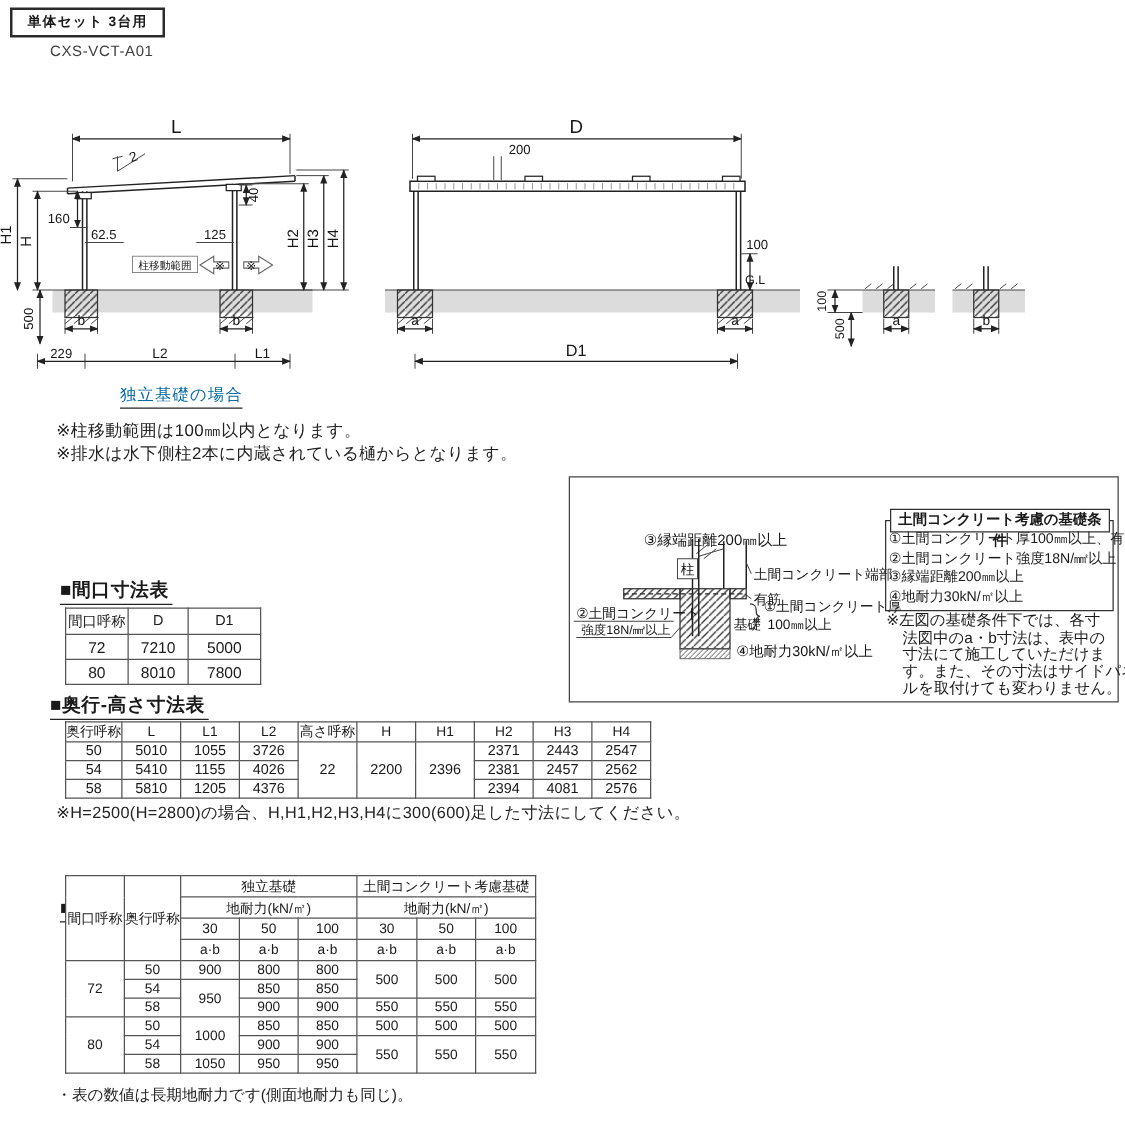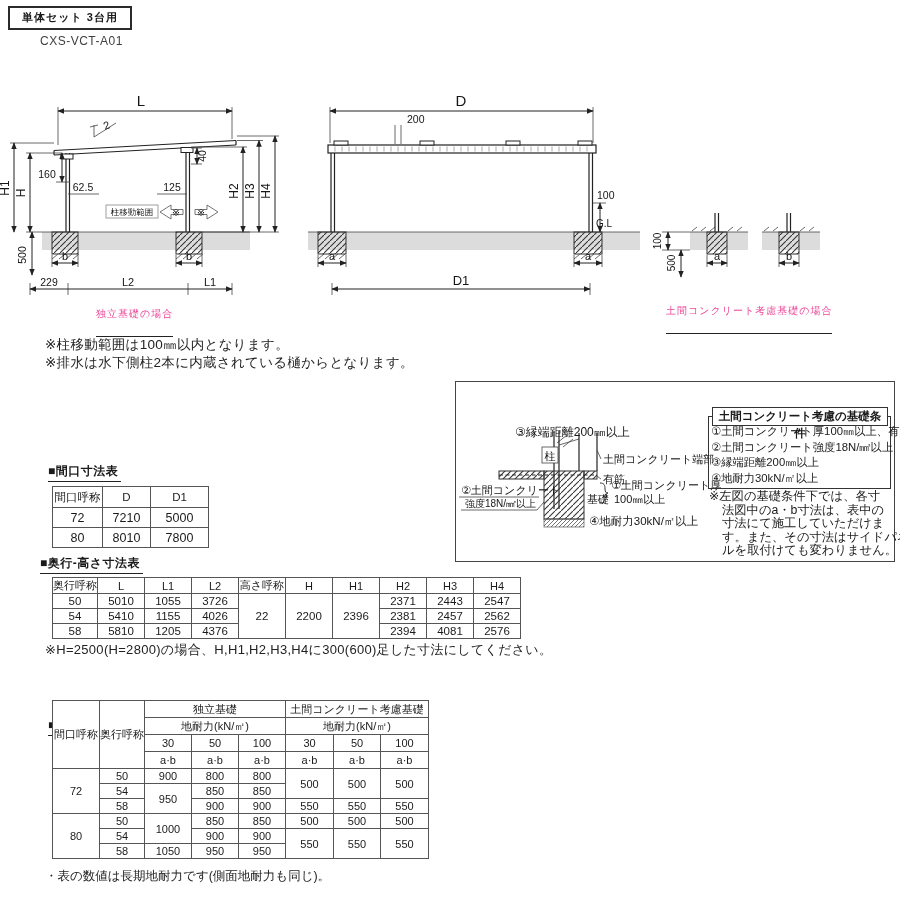--- a/index.html
+++ b/index.html
@@ -2,25 +2,25 @@
 <html><head>
 <meta charset="utf-8">
 <style>
   html,body{margin:0;padding:0;background:#fff;}
   #page{position:relative;width:900px;height:900px;background:#ffffff;overflow:hidden;
         font-family:"Liberation Sans","DejaVu Sans",sans-serif;color:#1a1a1a;}
   .abs{position:absolute;}
   #badge{left:8px;top:6px;border:2px solid #2b2b2b;font-weight:bold;font-size:11px;
          padding:2px 12px 3px 12px;display:inline-block;letter-spacing:1px;}
   #code{left:40px;top:34px;font-size:12px;color:#404040;letter-spacing:.5px;}
-  .caption{font-size:10px;color:#ec4899;border-bottom:1px solid #222;padding-bottom:15px;
+  .caption{font-size:13px;color:#0369a1;border-bottom:1px solid #222;padding-bottom:1px;
            white-space:nowrap;letter-spacing:1px;}
   .note{font-size:13.5px;color:#222;letter-spacing:.3px;white-space:nowrap;}
   .small-note{font-size:12.5px;color:#222;white-space:nowrap;}
-  .sec-title{font-size:12px;font-weight:bold;border-bottom:1.5px solid #222;
+  .sec-title{font-size:15px;font-weight:bold;border-bottom:1.5px solid #222;
              display:inline-block;padding:0 3px 1px 0;letter-spacing:.5px;}
   svg{overflow:visible;}
   svg text{font-family:"Liberation Sans","DejaVu Sans",sans-serif;fill:#161616;}
   .dim{stroke:#222;stroke-width:1;}
   .ext{stroke:#444;stroke-width:.8;}
   .struct{stroke:#222;stroke-width:1.2;fill:none;}
   table{border-collapse:collapse;table-layout:fixed;background:#fff;}
   th,td{border:1px solid #555;text-align:center;vertical-align:middle;font-weight:normal;
         padding:0;white-space:nowrap;overflow:hidden;}
   #maguchi-table{font-size:12.5px;} #maguchi-table th{font-size:11.5px;height:20px;} #maguchi-table td{height:19px;}
@@ -223,21 +223,20 @@
       <line x1="707" y1="178" x2="727" y2="178" class="dim" marker-start="url(#ar)" marker-end="url(#ar)"></line>
       <text x="717" y="175" text-anchor="middle" font-size="11">a</text>
       <line x1="779" y1="170" x2="779" y2="182" class="ext"></line>
         <line x1="799" y1="170" x2="799" y2="182" class="ext"></line>
       <line x1="779" y1="178" x2="799" y2="178" class="dim" marker-start="url(#ar)" marker-end="url(#ar)"></line>
       <text x="789" y="175" text-anchor="middle" font-size="11">b</text>
     </g>
   </svg>
 
   <div class="abs caption" style="left:96px;top:307px;">独立基礎の場合</div>
-  <div class="abs caption" style="left:666px;top:304px;">土間コンクリート考慮基礎の場合</div>
 
   <div class="abs note" style="left:45px;top:336px;text-align:right;">※柱移動範囲は100㎜以内となります。</div>
   <div class="abs note" style="left:45px;top:354px;">※排水は水下側柱2本に内蔵されている樋からとなります。</div>
 
   <div id="common-box" class="abs">
 
     <svg class="abs" style="left:3px;top:21px;" width="300" height="155" viewBox="0 0 300 155">
       <text x="56" y="33" font-size="12">③縁端距離200㎜以上</text>
       <path d="M98 40 l10 -8 M104 44 l10 -8" class="ext" fill="none"></path>
       <line x1="100" y1="42" x2="120" y2="36" class="ext"></line>

